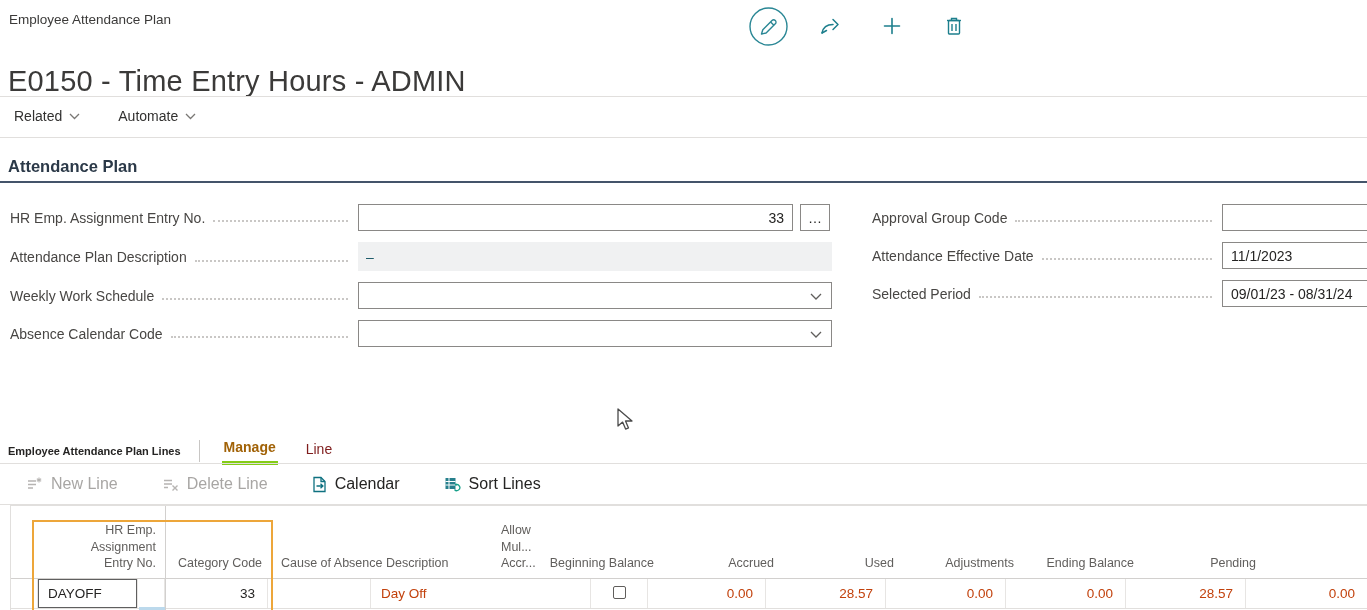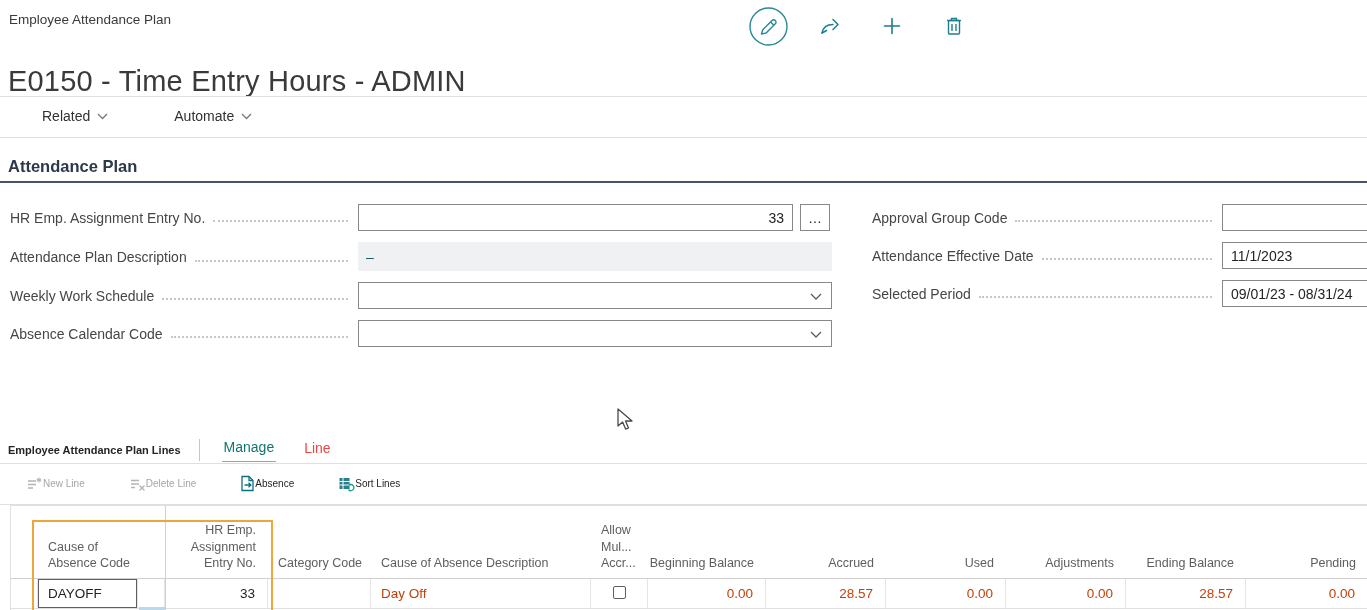--- a/index.html
+++ b/index.html
@@ -16,21 +16,21 @@
   .page-title{top:46px;left:8px;font-size:29px;font-weight:300;color:#3b3a39;letter-spacing:.2px;}
   .top-actions{top:3px;left:737px;display:flex;align-items:center;}
   .top-actions button{
     width:62px;height:46px;background:none;border:none;cursor:pointer;
     display:flex;align-items:center;justify-content:center;padding:0;
   }
   .rule-light{left:0;right:0;height:1px;background:#e1dfdd;}
 
   
   .menubar{top:104px;left:8px;display:flex;gap:26px;}
-  .menu-item{display:flex;align-items:center;gap:7px;color:#323130;cursor:pointer;padding:4px 6px;margin-left:28px;}
+  .menu-item{display:flex;align-items:center;gap:7px;color:#323130;cursor:pointer;padding:4px 6px;}
 
   
   .section-h{left:8px;font-size:16.5px;font-weight:700;color:#2b3948;}
   .rule-dark{left:0;right:0;height:2px;background:#44546a;}
 
   
   .fieldcol{display:flex;flex-direction:column;}
   .frow{display:flex;align-items:center;height:27px;margin-bottom:11px;}
   .flabel{white-space:nowrap;color:#484644;}
   .leader{flex:1;border-bottom:2px dotted #c9c7c5;align-self:flex-end;margin:0 10px 9px 8px;min-width:12px;}
@@ -48,24 +48,24 @@
   .drop .chev{position:absolute;right:9px;top:10px;}
   .disabled-box{
     box-sizing:border-box;height:29px;background:#f0f1f2;border:none;color:#1f5c6b;
     display:flex;align-items:center;padding:0 8px;font-size:14px;
   }
 
   
   .lines-head{top:437px;left:8px;display:flex;align-items:center;}
   .lines-title{font-size:11px;font-weight:700;color:#252423;}
   .vsep{width:1px;height:22px;background:#c8c6c4;margin:0 22px 0 18px;}
-  .tab{padding:2px 2px 6px;margin-right:26px;cursor:pointer;color:#ef4444;}
-  .tab.active{color:#0f766e;border-bottom:1px solid #84cc16;}
+  .tab{padding:2px 2px 6px;margin-right:26px;cursor:pointer;color:#7f1d1d;}
+  .tab.active{color:#a16207;border-bottom:4px solid #84cc16;font-weight:bold;}
   .toolbar{top:473px;left:22px;display:flex;align-items:center;gap:36px;}
-  .tool{display:flex;align-items:center;background:none;border:none;padding:2px 4px;font-family:inherit;font-size:10px;cursor:pointer;color:#252423;}
+  .tool{display:flex;align-items:center;gap:8px;background:none;border:none;padding:2px 4px;font-family:inherit;font-size:16px;cursor:pointer;color:#252423;}
   .tool.disabled{color:#a8a6a4;cursor:default;}
 
   
   .grid{top:505px;left:10px;width:1357px;border-top:1px solid #e1dfdd;border-left:1px solid #e1dfdd;position:absolute;}
   .hrow{display:flex;height:72px;border-bottom:1px solid #d2d0ce;}
   .drow{display:flex;height:29px;border-bottom:1px solid #e1dfdd;background:#fff;}
   .c{box-sizing:border-box;flex:none;display:flex;align-items:center;overflow:hidden;}
   .hrow .c{align-items:flex-end;padding-bottom:7px;color:#605e5c;font-size:12.5px;line-height:1.3;cursor:pointer;}
   .hrow .c span{white-space:pre-line;}
   .drow .c{border-right:1px solid #e7e5e3;font-size:13.5px;}
@@ -239,43 +239,39 @@
     <span>Delete Line</span>
   </button>
   <button class="tool">
     <span>
       <svg width="15" height="17" viewBox="0 0 15 17" fill="none" stroke="#0e7180" stroke-width="1.3">
         <path d="M2 1.5h7l4 4v10H2z"></path>
           <path d="M9 1.5v4h4"></path>
           <path d="M4.5 10h6M8.5 7.8l2.4 2.2-2.4 2.2"></path>
       </svg>
     </span>
-    <span>Absence</span>
+    <span>Calendar</span>
   </button>
   <button class="tool">
     <span>
       <svg width="17" height="16" viewBox="0 0 17 16" fill="none" stroke="#0e7180" stroke-width="1.3">
         <rect x="1.5" y="2" width="10" height="11" fill="#0e7180" stroke="none" opacity="0.9"></rect>
         <path d="M1.5 5.5h10M1.5 9h10M5 2v11" stroke="#ffffff" stroke-width="1"></path>
         <path d="M10.5 13.5a3 3 0 1 0 1-4.6" stroke="#17a08a" fill="none"></path>
         <path d="M11 8.5l1-.2-.2 1.4" stroke="#17a08a"></path>
       </svg>
     </span>
     <span>Sort Lines</span>
   </button>
 </div>
 <div class="abs rule-light" style="top:504px"></div>
 
 <div class="grid">
   <div class="hrow">
     <div class="c w-sel"></div>
-    <div class="c w-cause tleft">
-        <span>Cause of
-Absence Code</span>
-      </div>
     <div class="c w-nar"></div>
     <div class="c w-hr tright">
         <span style="text-align:right">HR Emp.
 Assignment
 Entry No.</span>
       </div>
     <div class="c w-cat tleft">
         <span>Category Code</span>
       </div>
     <div class="c w-desc tleft">

